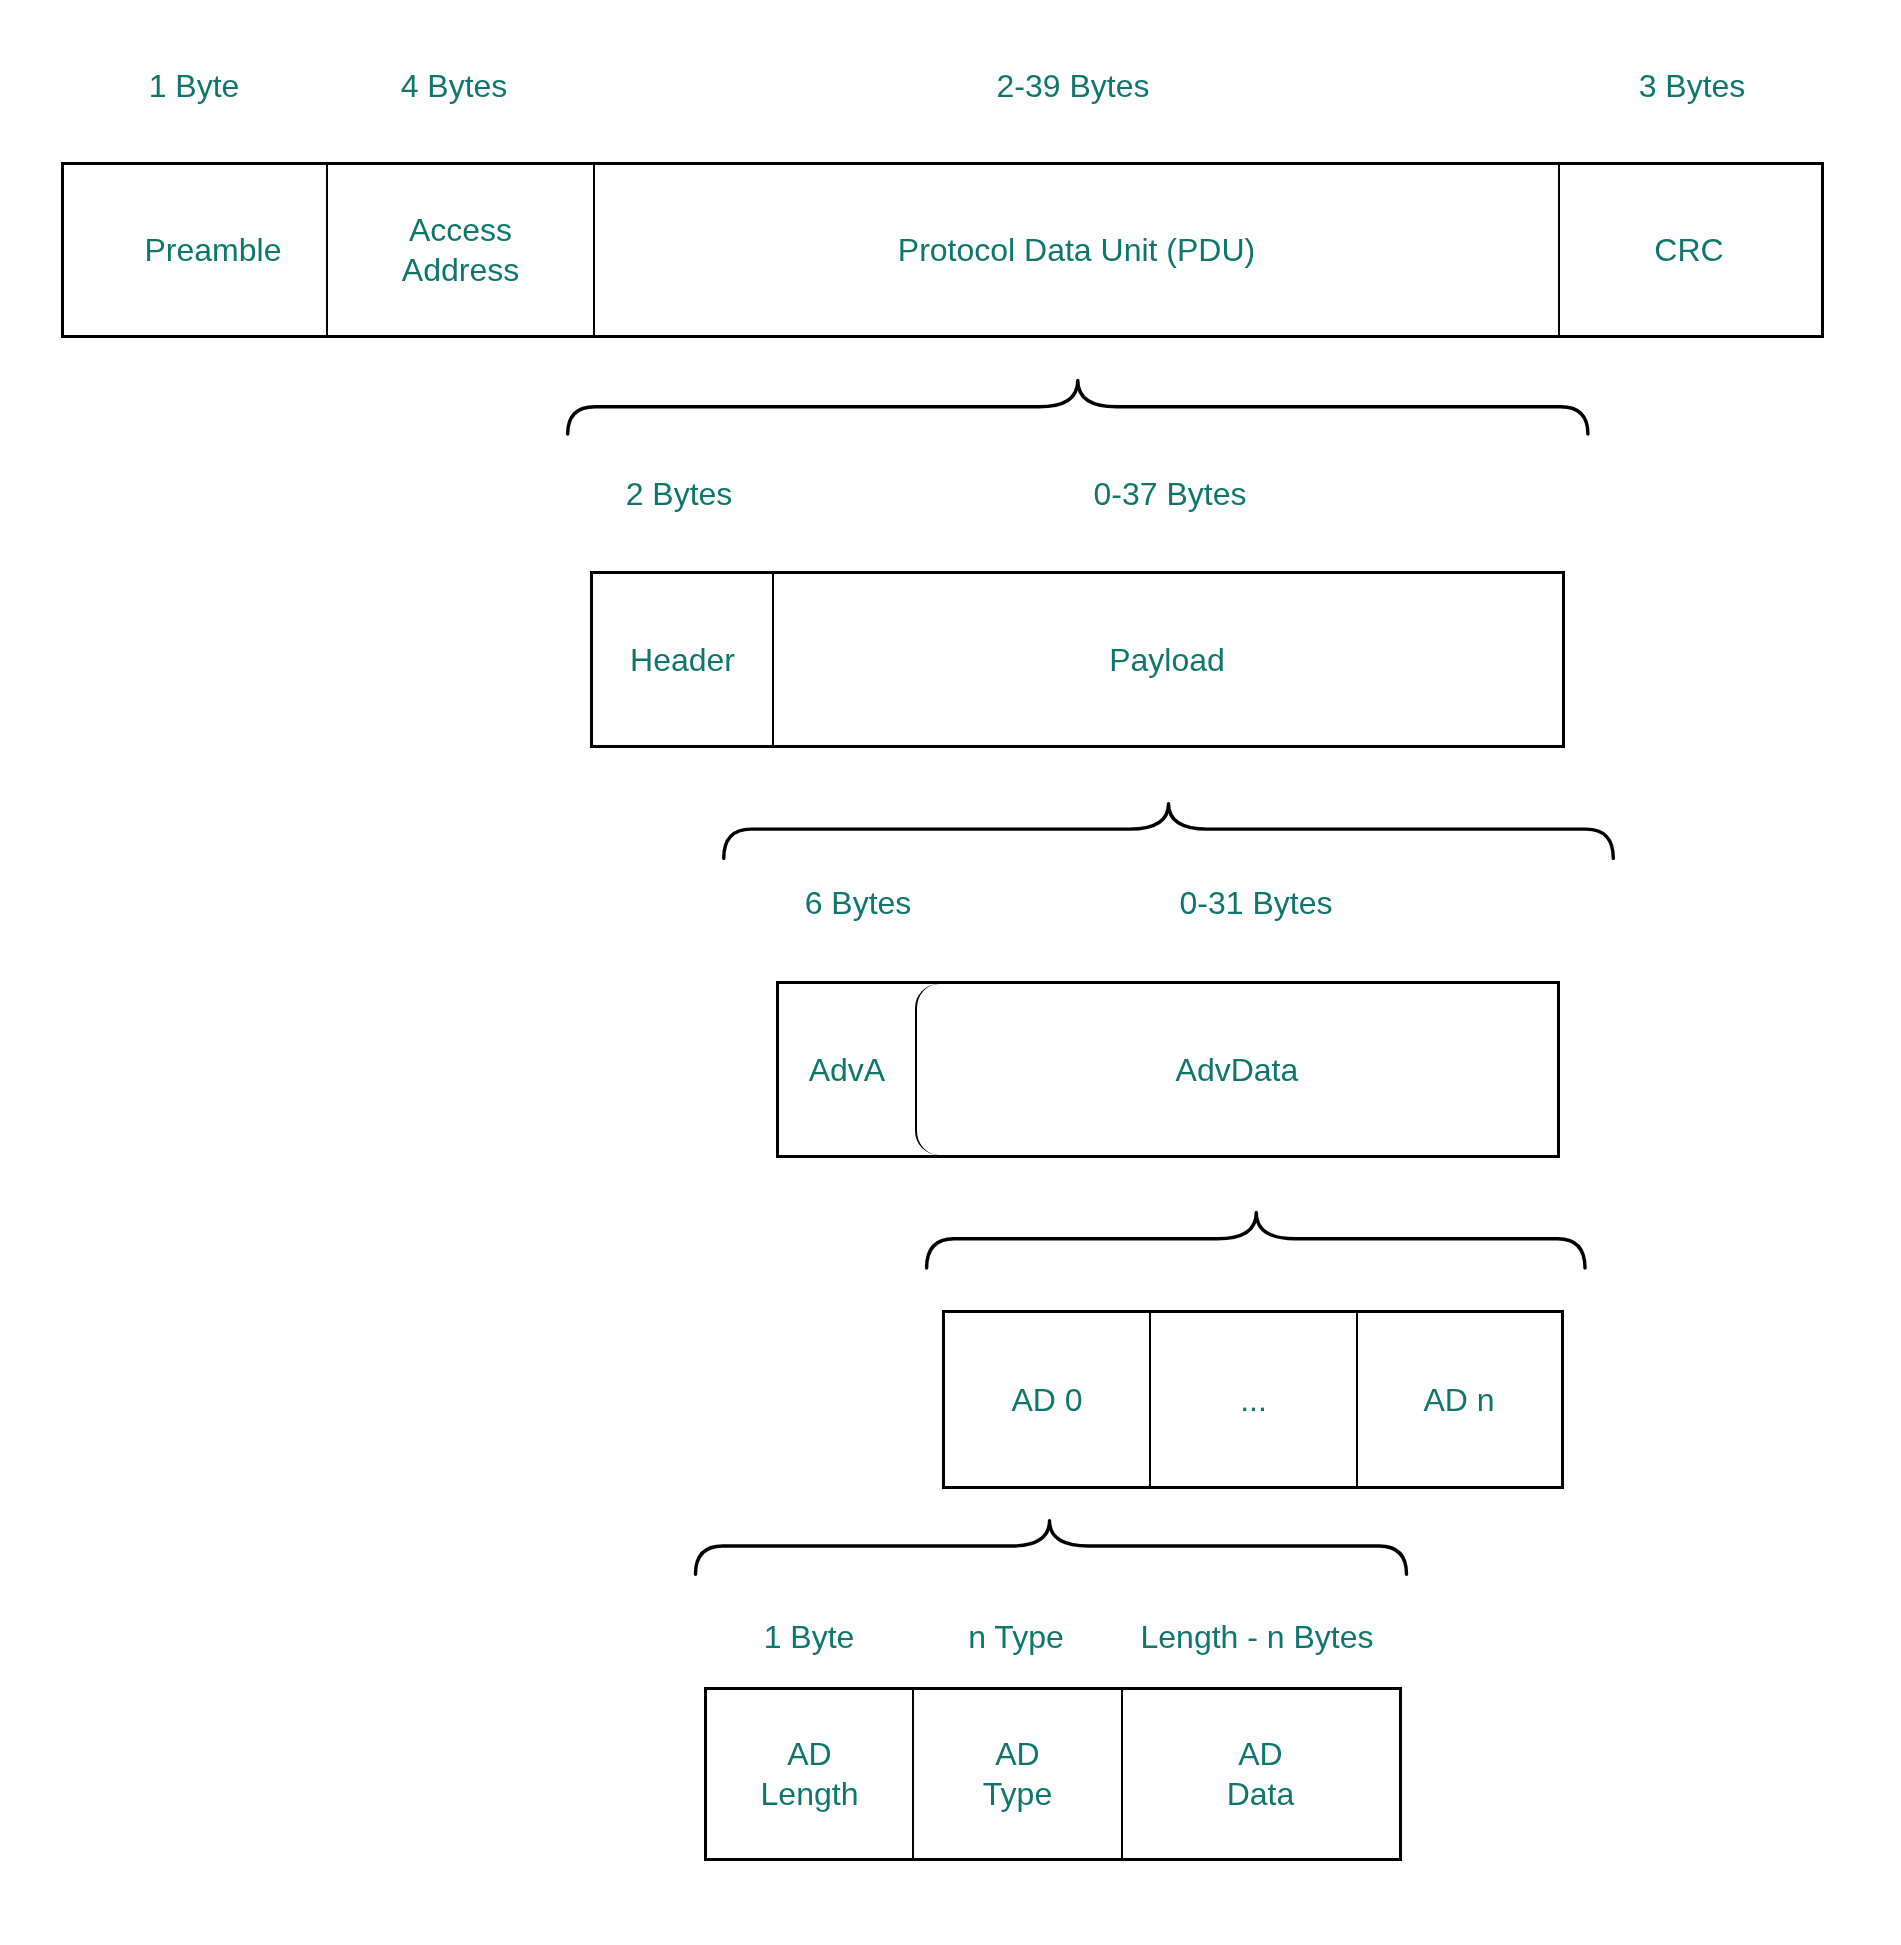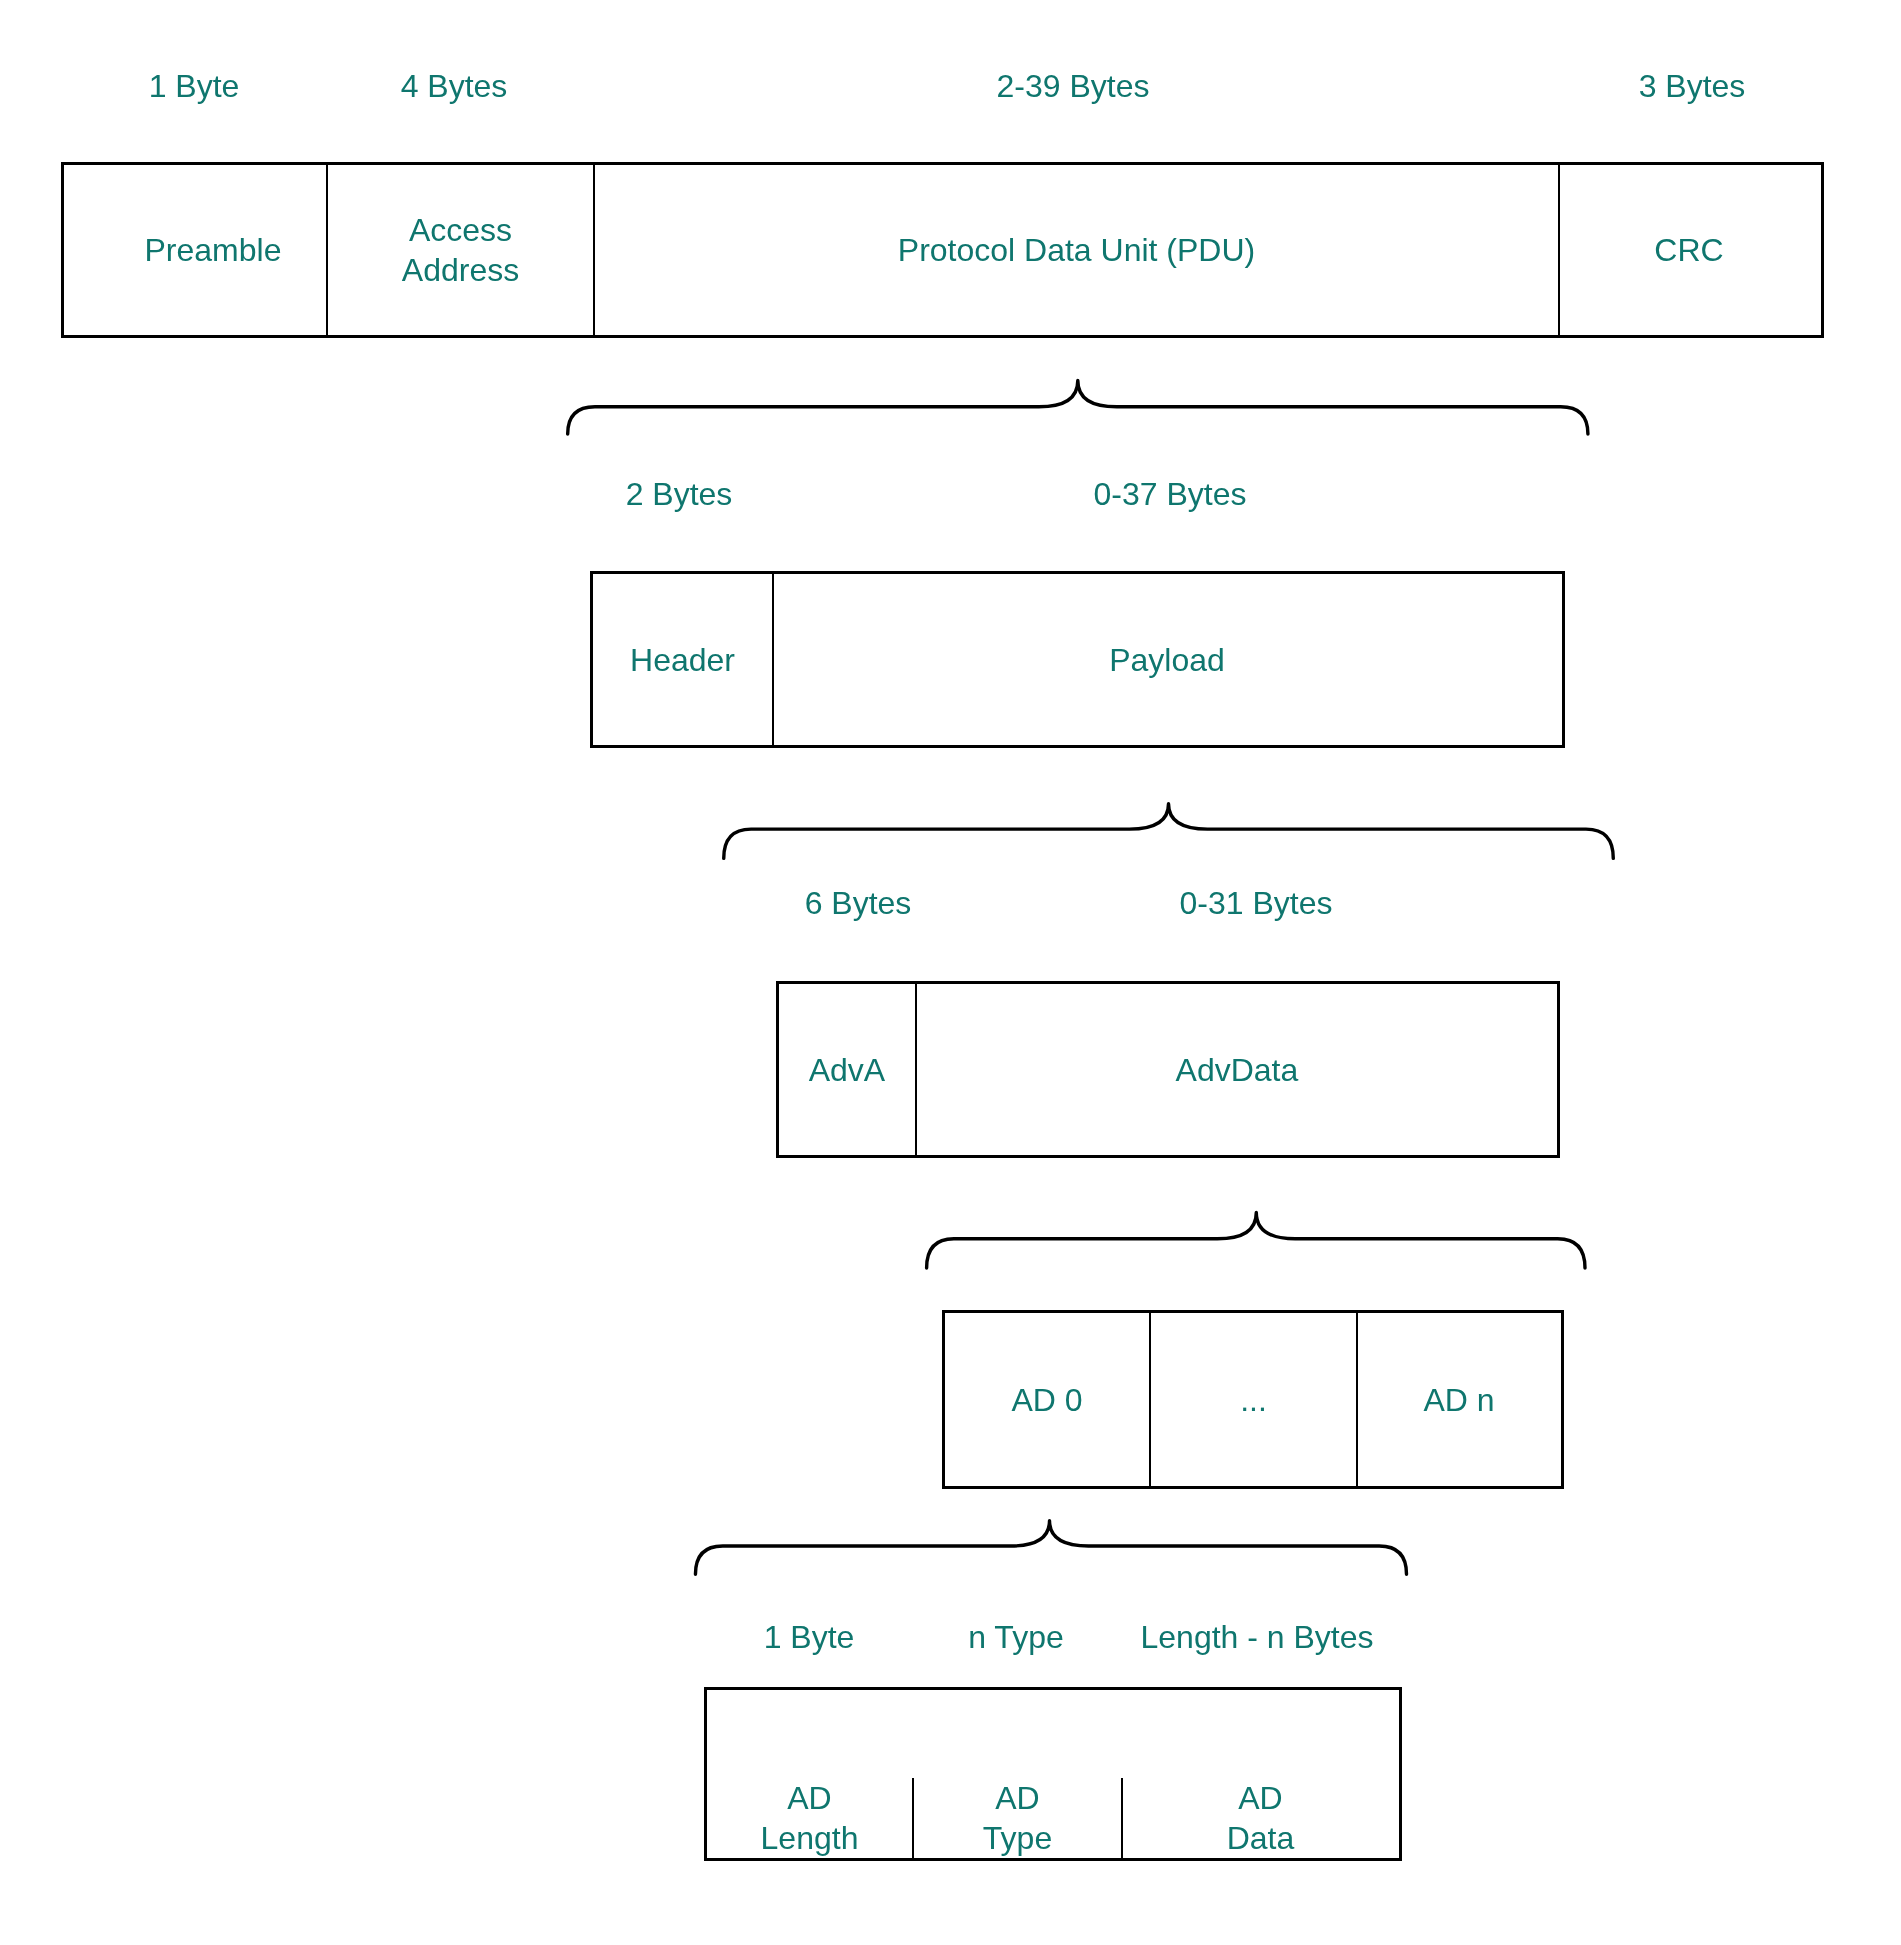--- a/index.html
+++ b/index.html
@@ -29,26 +29,26 @@
     box-sizing: border-box;
     line-height: 1.25;
   }
   .cell + .cell { border-left: 2.9px solid #000000; }
 
   
   #row-packet  { left: 61px;  top: 162px;  width: 1763px; height: 176px; }
   #row-pdu     { left: 590px; top: 571px;  width: 975px; height: 177px; }
   #row-payload { left: 776px; top: 981px; width: 784px;  height: 177px; }
   #row-advdata { left: 942px; top: 1310px; width: 622px;  height: 179px; }
-  #row-ad      { left: 704px; top: 1687px; width: 698px;  height: 174px; align-items: flex-end; }
+  #row-ad      { left: 704px; top: 1687px; width: 698px;  height: 174px; }
 
   
   .c-preamble { width: 262px; padding-left: 36px; } .c-access { width: 267px; text-align: center; } .c-pdu { width: 965px; } .c-crc { width: 260px; }
   .c-header { width: 179px; } .c-payload { width: 788px; }
-  .c-adva { width: 142px; } .c-advdata { width: 671px; }
+  .c-adva { width: 142px; } .c-advdata { width: 671px; border-radius: 24px; }
   .c-ad0 { width: 204px; } .c-dots { width: 207px; } .c-adn { width: 204px; }
   .c-adlen { width: 205px; } .c-adtype { width: 209px; } .c-addata { width: 277px; }
 
   
   .size-label {
     position: absolute;
     transform: translate(-50%, -50%);
     white-space: nowrap;
   }
   .lbl-byte1a  { left: 194px;  top: 86px; }

